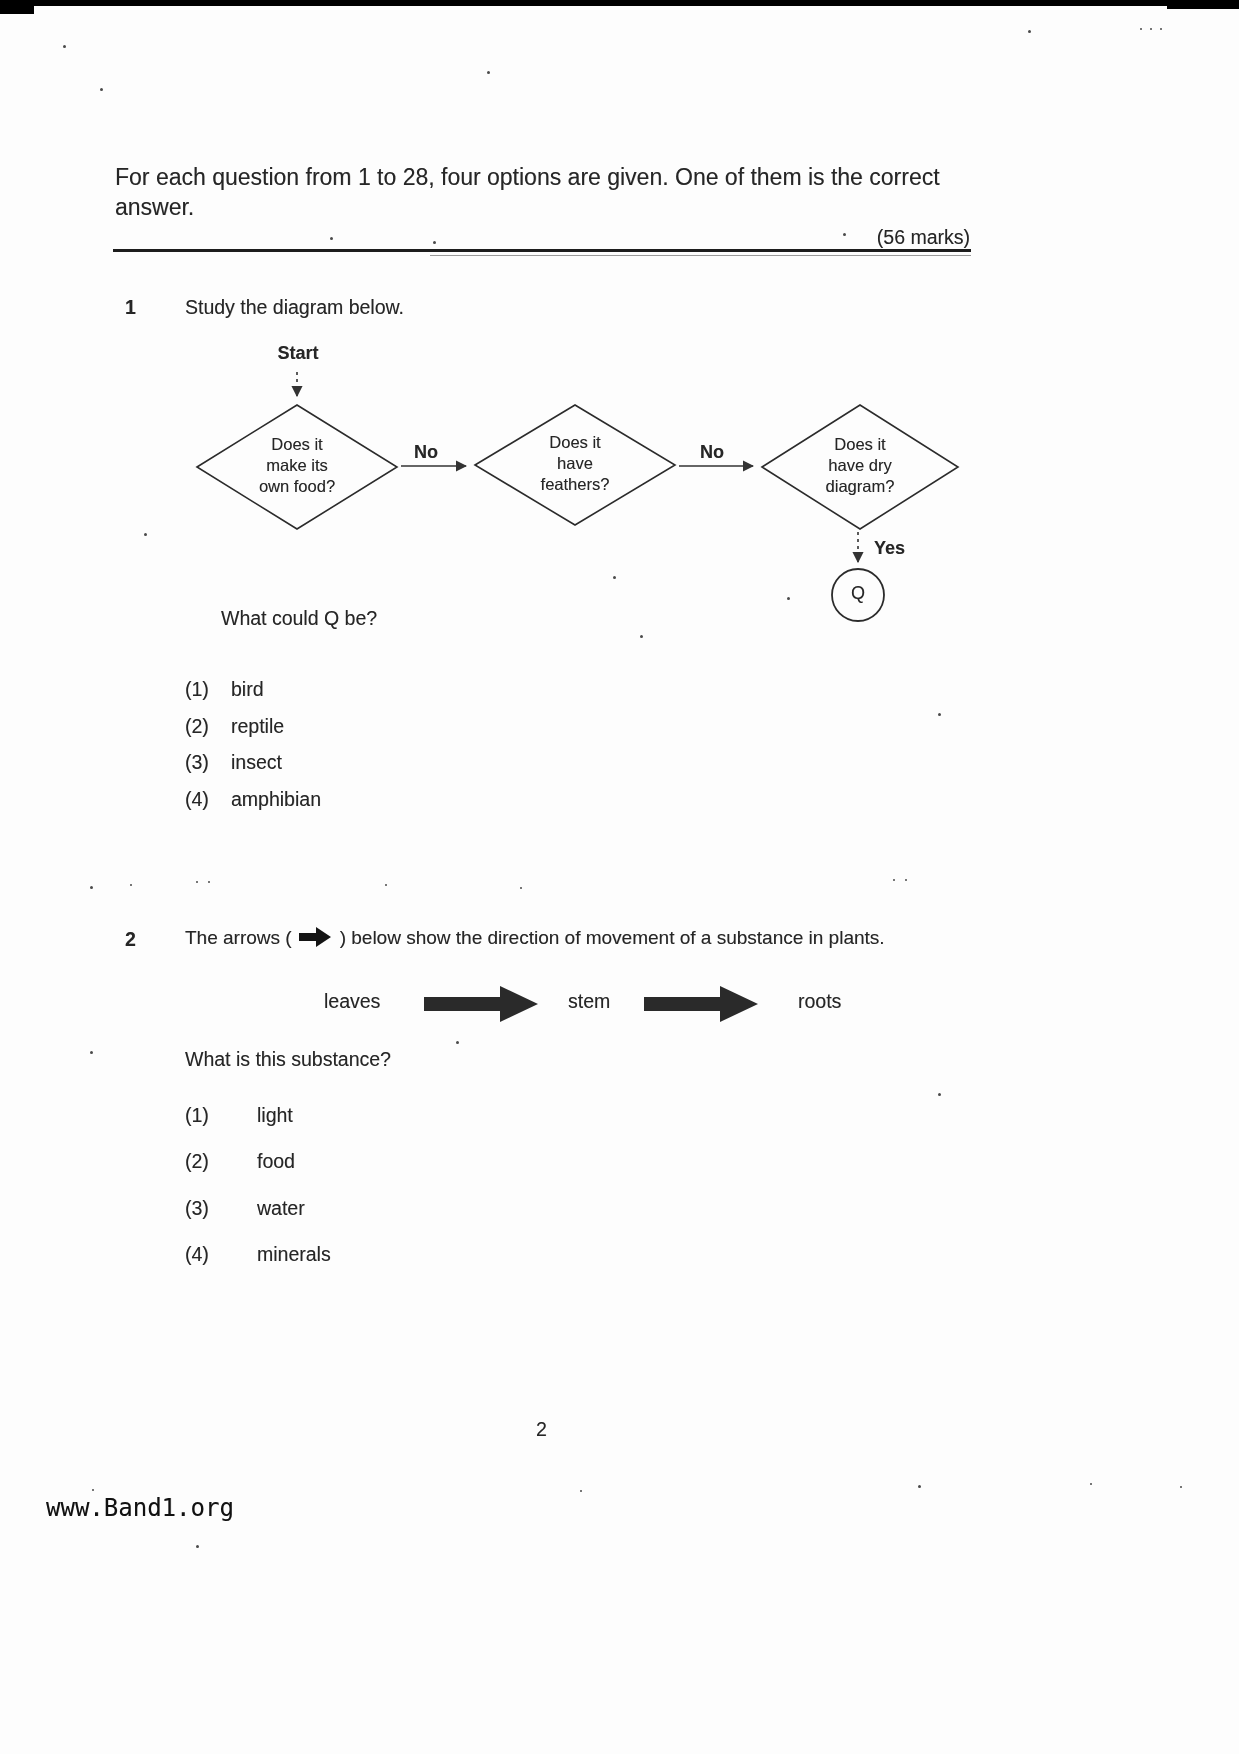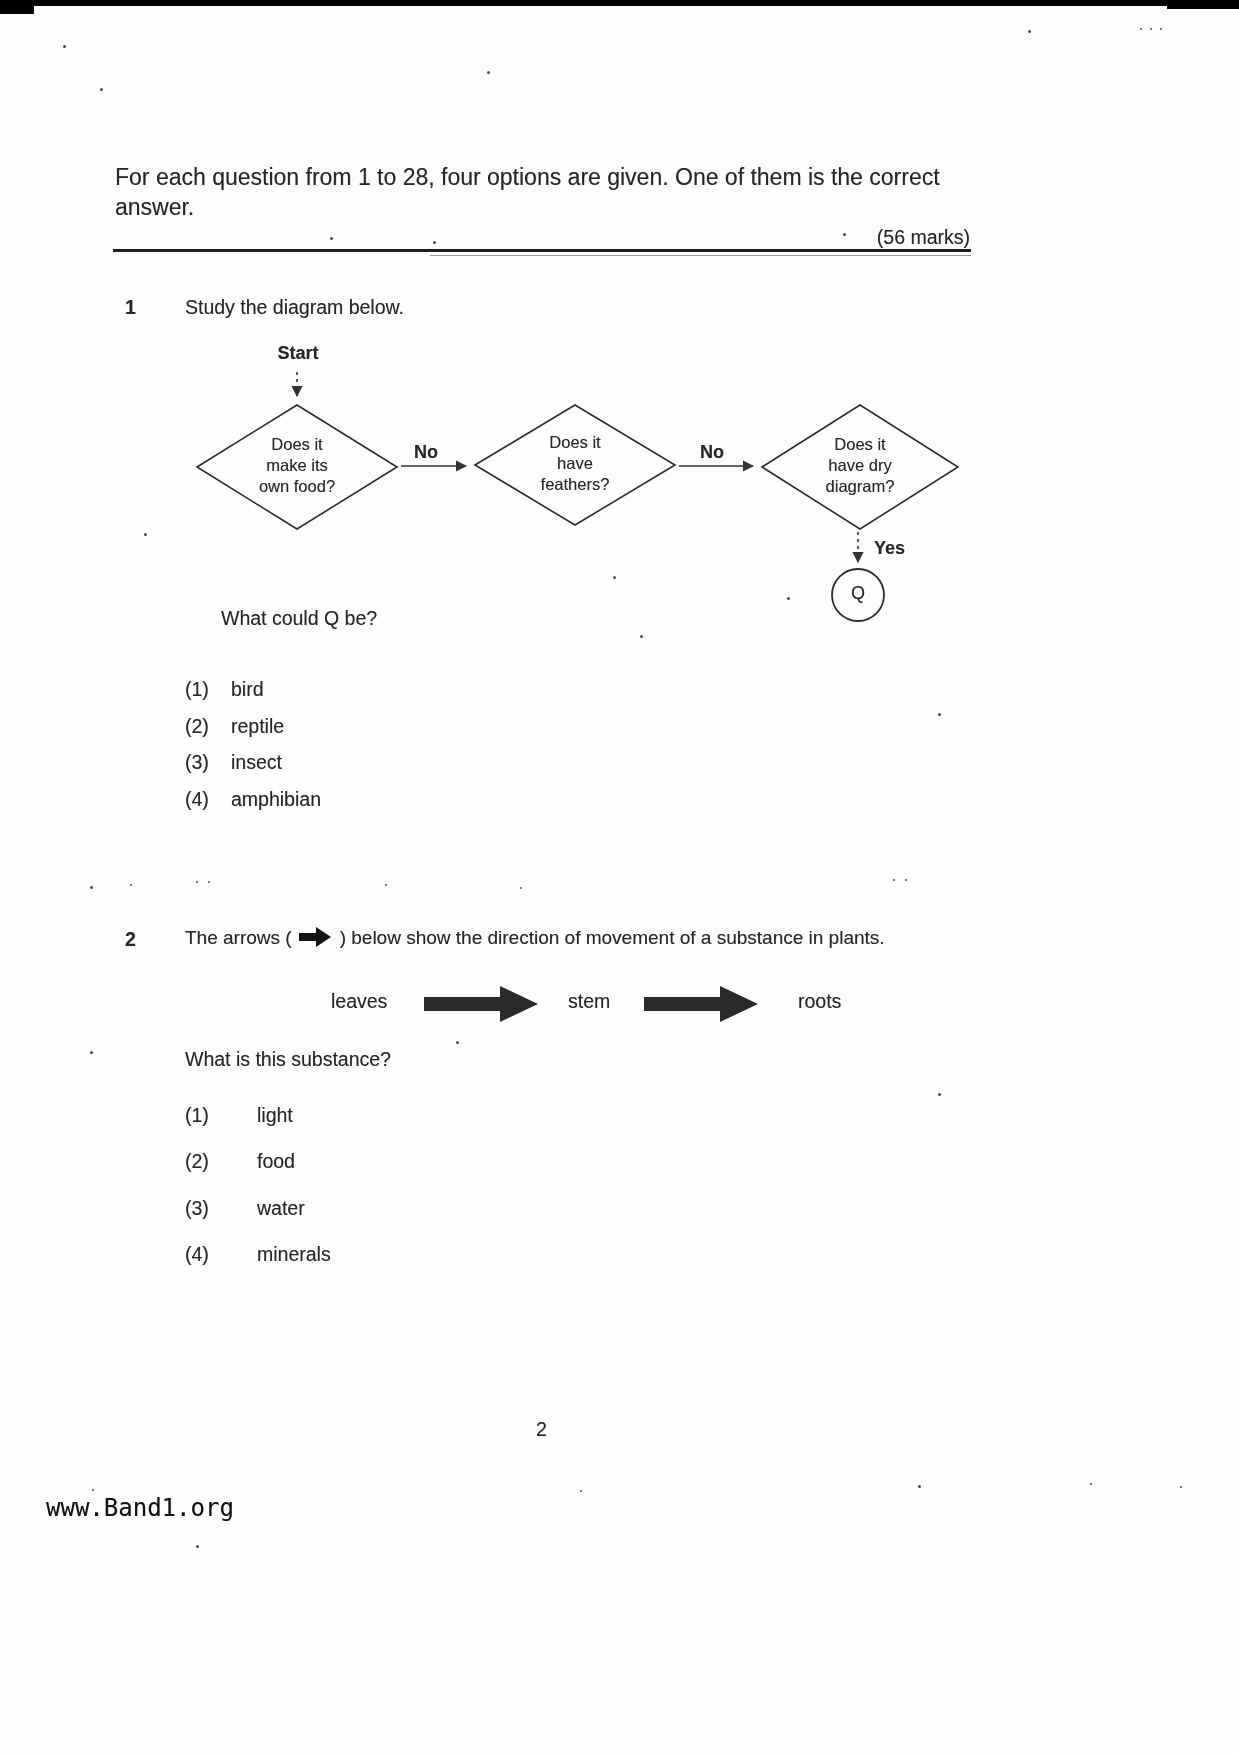--- a/index.html
+++ b/index.html
@@ -158,21 +158,21 @@
 
   <div class="txt qnum" style="left:125px;top:928px;">2</div>
   <div class="prompt-flex txt" style="left:185px;top:925px;">
     <span>The arrows (</span>
     <svg width="36" height="24" viewBox="0 0 36 24">
       <polygon points="1,8 18,8 18,2 33,12 18,22 18,16 1,16" fill="#141414"></polygon>
     </svg>
     <span>) below show the direction of movement of a substance in plants.</span>
   </div>
 
-  <div class="diagram-label" style="left:331px;top:990px;">leaves</div>
+  <div class="diagram-label" style="left:324px;top:990px;">leaves</div>
   <svg class="svg-abs" style="left:424px;top:985px;" width="118" height="38" viewBox="0 0 118 38">
     <polygon points="0,12 76,12 76,1 114,19 76,37 76,26 0,26" fill="#1a1a1a" opacity="0.93"></polygon>
   </svg>
   <div class="diagram-label" style="left:568px;top:990px;">stem</div>
   <svg class="svg-abs" style="left:644px;top:985px;" width="118" height="38" viewBox="0 0 118 38">
     <polygon points="0,12 76,12 76,1 114,19 76,37 76,26 0,26" fill="#1a1a1a" opacity="0.93"></polygon>
   </svg>
   <div class="diagram-label" style="left:798px;top:990px;">roots</div>
 
   <div class="txt prompt" style="left:185px;top:1048px;">What is this substance?</div>

